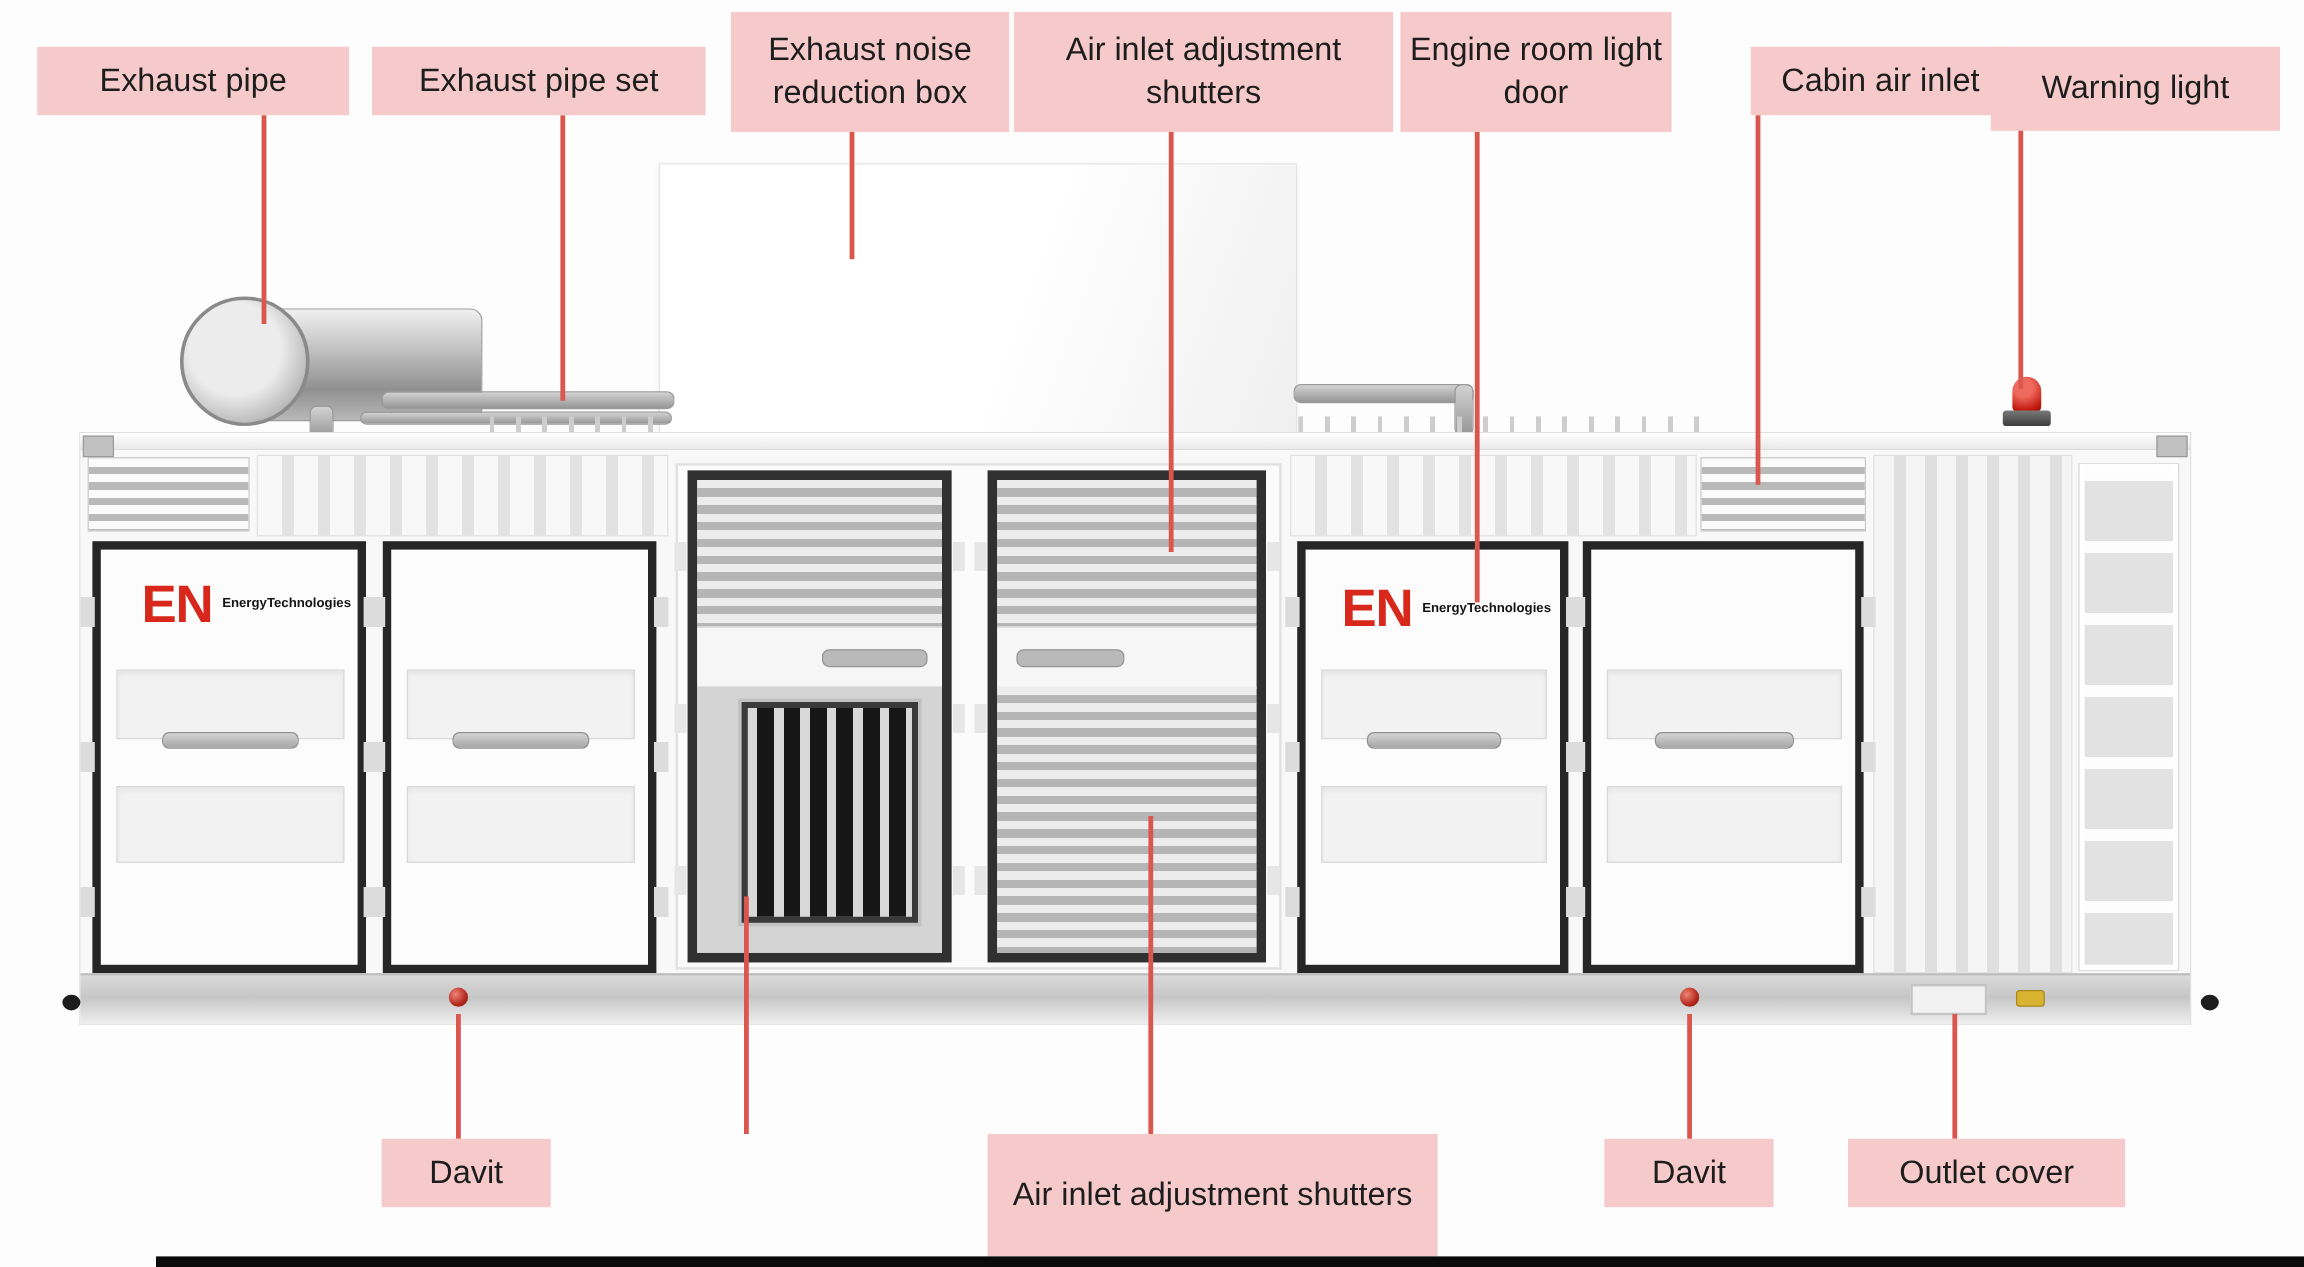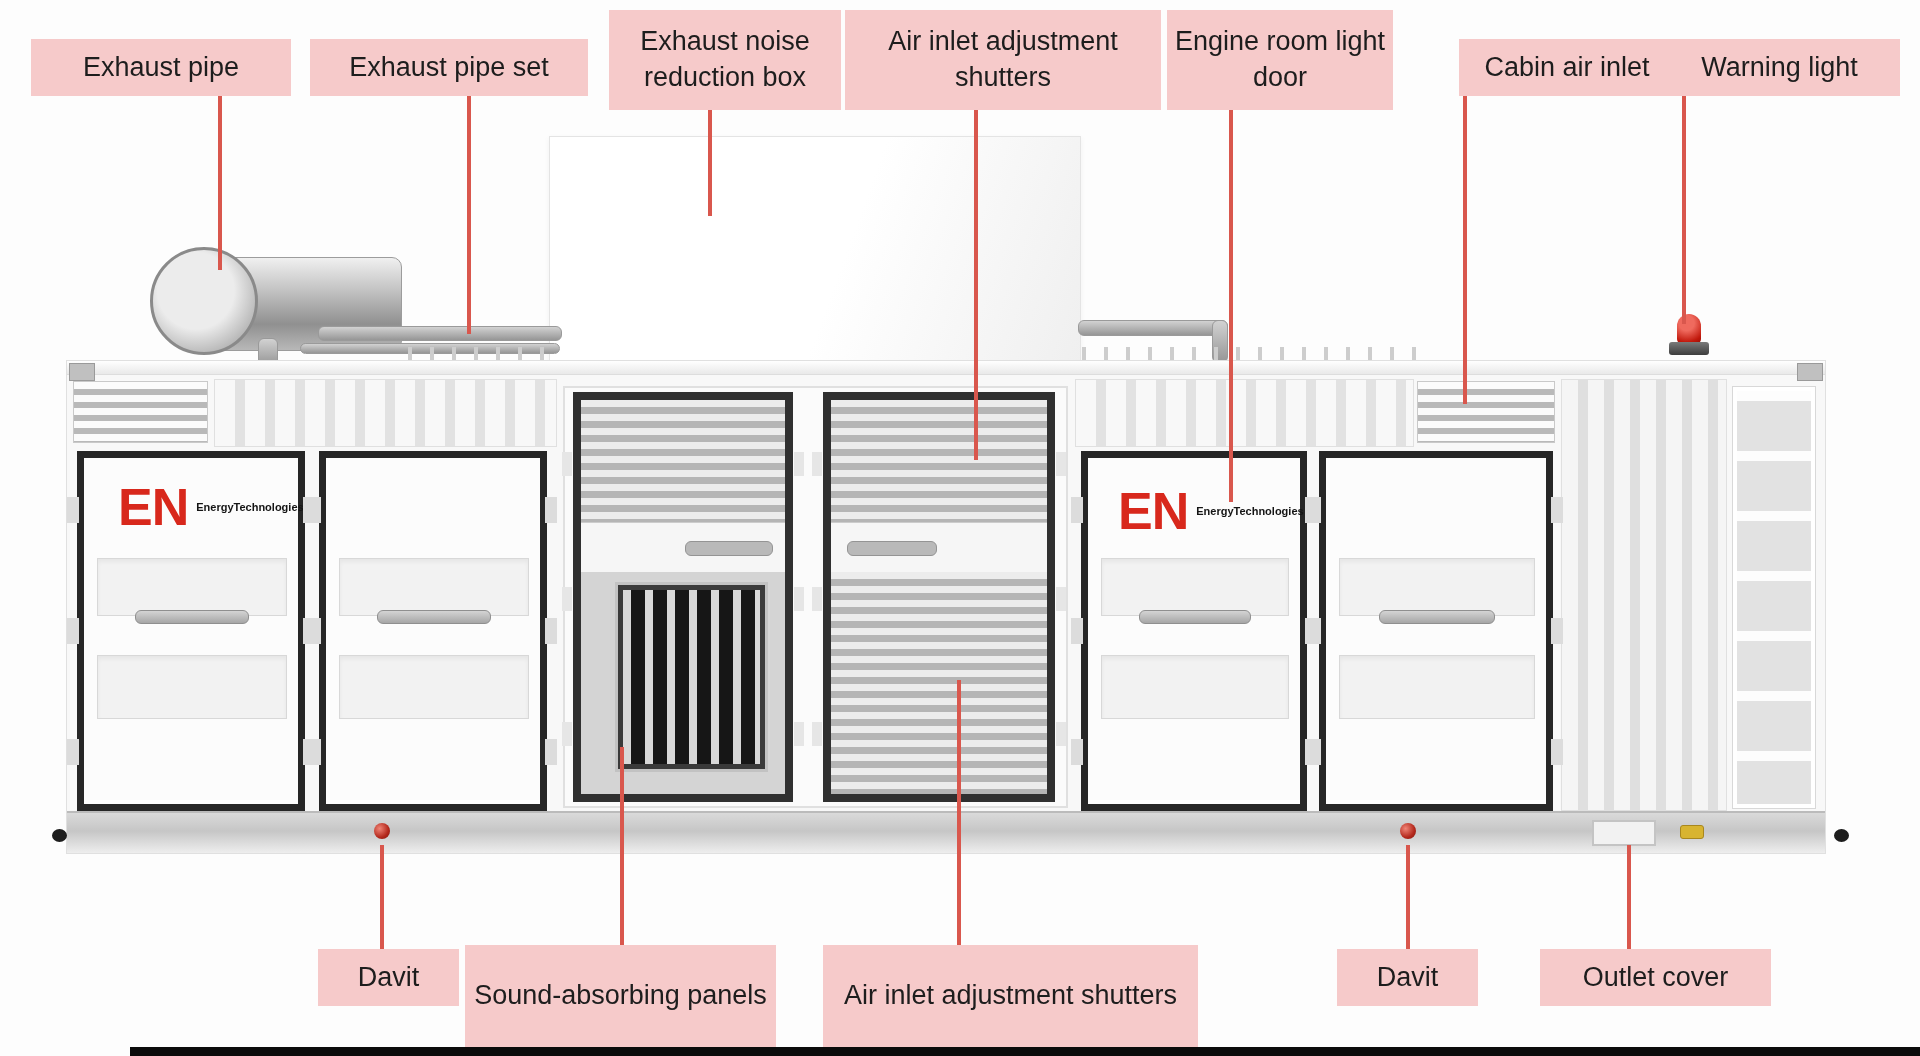--- a/index.html
+++ b/index.html
@@ -15,21 +15,21 @@
     display:flex;align-items:center;justify-content:center;text-align:center;
     font-size:27px;line-height:1.32;padding:2px 6px;box-sizing:border-box;
     z-index:30;
   }
   #lt0{left:31px;top:39px;width:260px;height:57px;}
   #lt1{left:310px;top:39px;width:278px;height:57px;}
   #lt2{left:609px;top:10px;width:232px;height:100px;}
   #lt3{left:845px;top:10px;width:316px;height:100px;}
   #lt4{left:1167px;top:10px;width:226px;height:100px;}
   #lt5{left:1459px;top:39px;width:216px;height:57px;}
-  #lt6{left:1659px;top:39px;width:241px;height:57px;}
+  #lt6{left:1659px;top:39px;width:241px;height:70px;}
   #lb0{left:318px;top:949px;width:141px;height:57px;}
   #lb1{left:465px;top:945px;width:311px;height:102px;}
   #lb2{left:823px;top:945px;width:375px;height:102px;}
   #lb3{left:1337px;top:949px;width:141px;height:57px;}
   #lb4{left:1540px;top:949px;width:231px;height:57px;}
 
   
   .ld{position:absolute;width:4px;background:#d9574d;z-index:25;}
   #ld-t0{left:218px;top:96px;height:174px;}
   #ld-t1{left:467px;top:96px;height:238px;}
@@ -114,21 +114,21 @@
     box-shadow:inset 0 3px 4px rgba(0,0,0,0.05);}
   .r1{top:29%;height:16%;}
   .r2{top:57%;height:18%;}
   .handlebar{position:absolute;top:44%;left:24%;width:52%;height:12px;
     background:linear-gradient(180deg,#d4d4d4,#a6a6a6);border:1px solid #8f8f8f;border-radius:6px;}
 
   
   .en-logo{position:absolute;display:flex;align-items:center;gap:8px;}
   .logo-a{left:34px;top:26px;}
   .logo-c{left:30px;top:30px;}
-  .en-abbr{font-size:52px;font-weight:800;color:#d8281c;line-height:0.9;letter-spacing:-1px;}
+  .en-abbr{font-size:44px;font-weight:800;color:#d8281c;line-height:0.9;letter-spacing:-1px;}
   .en-lines{display:flex;flex-direction:row;justify-content:center;
     font-size:11px;font-weight:700;color:#141414;line-height:1.15;}
 
   
   .midframe{left:496px;top:25px;width:505px;height:422px;background:#fbfbfb;border:2px solid #e0e0e0;}
   .shutter{position:absolute;border:8px solid #303030;background:#d8d8d8;box-sizing:border-box;}
   .sL{left:506px;top:31px;width:220px;height:410px;}
   .sR{left:756px;top:31px;width:232px;height:410px;}
   .shutter::before,.shutter::after{
     content:"";position:absolute;top:6%;bottom:6%;width:10px;
@@ -172,21 +172,20 @@
 
   <div class="label" id="lt0">Exhaust pipe</div>
   <div class="label" id="lt1">Exhaust pipe set</div>
   <div class="label" id="lt2">Exhaust noise reduction box</div>
   <div class="label" id="lt3">Air inlet adjustment shutters</div>
   <div class="label" id="lt4">Engine room light door</div>
   <div class="label" id="lt5">Cabin air inlet</div>
   <div class="label" id="lt6">Warning light</div>
 
   <div class="label" id="lb0">Davit</div>
-  <div class="label" id="lb1">Sound-absorbing panels</div>
   <div class="label" id="lb2">Air inlet adjustment shutters</div>
   <div class="label" id="lb3">Davit</div>
   <div class="label" id="lb4">Outlet cover</div>
 
   <div class="ld" id="ld-t0"></div>
   <div class="ld" id="ld-t1"></div>
   <div class="ld" id="ld-t2"></div>
   <div class="ld" id="ld-t3"></div>
   <div class="ld" id="ld-t4"></div>
   <div class="ld" id="ld-t5"></div>

